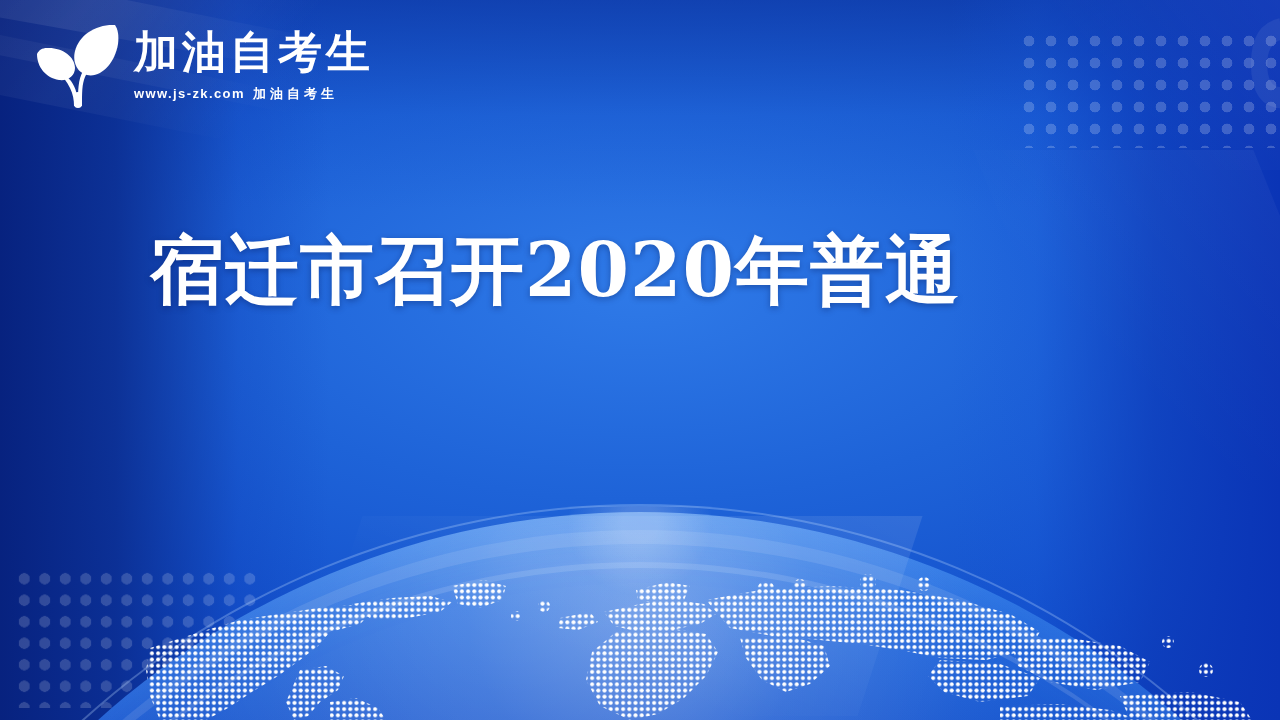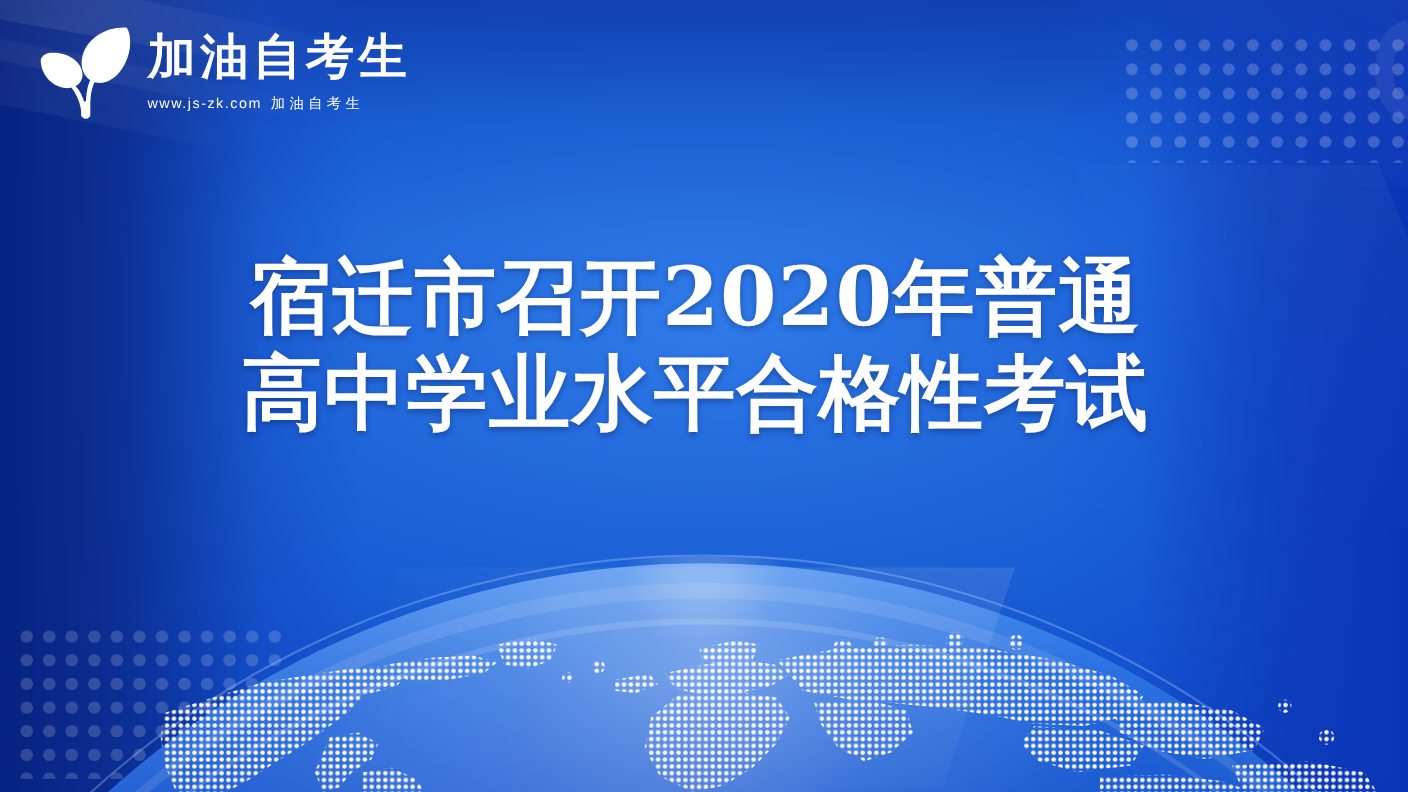--- a/index.html
+++ b/index.html
@@ -148,29 +148,29 @@
   .logo-mark{ width:88px; height:92px; flex:0 0 auto; }
   .logo-text{ display:flex; flex-direction:column; justify-content:center; padding-top:4px; }
   .logo-title{
     font-family:"Liberation Sans", sans-serif;
     font-size:44px; font-weight:700; color:#ffffff;
     letter-spacing:4px; line-height:1.05;
   }
   .logo-sub{
     margin-top:9px;
     font-family:"Liberation Sans", sans-serif;
-    font-size:13px; color:#ffffff; font-weight:400;
+    font-size:13px; color:#ffffff; font-weight:700;
     letter-spacing:1.4px; white-space:nowrap;
   }
   .logo-sub .cn{ letter-spacing:4px; margin-left:8px; }
 
   
   .headline{
     position:absolute; left:0; right:16px; top:226px;
-    text-align:center; z-index:20;
+    z-index:20;
     padding:0 150px;
   }
   .headline .ln{
     font-family:"DejaVu Serif", "Liberation Serif", serif;
     font-weight:700;
     font-size:74px;
     line-height:88px;
     color:#ffffff;
     letter-spacing:1px;
     text-shadow:0 2px 6px rgba(4,22,80,.38);
@@ -280,16 +280,15 @@
     <span class="logo-text">
       <span class="logo-title">加油自考生</span>
       <span class="logo-sub">
         <span>www.js-zk.com</span><span class="cn">加油自考生</span>
       </span>
     </span>
   </div>
 
   <div class="headline">
     <div class="ln">宿迁市召开2020年普通</div>
-    <div class="ln">高中学业水平合格性考试</div>
   </div>
 
 </div>
 
 </body></html>

